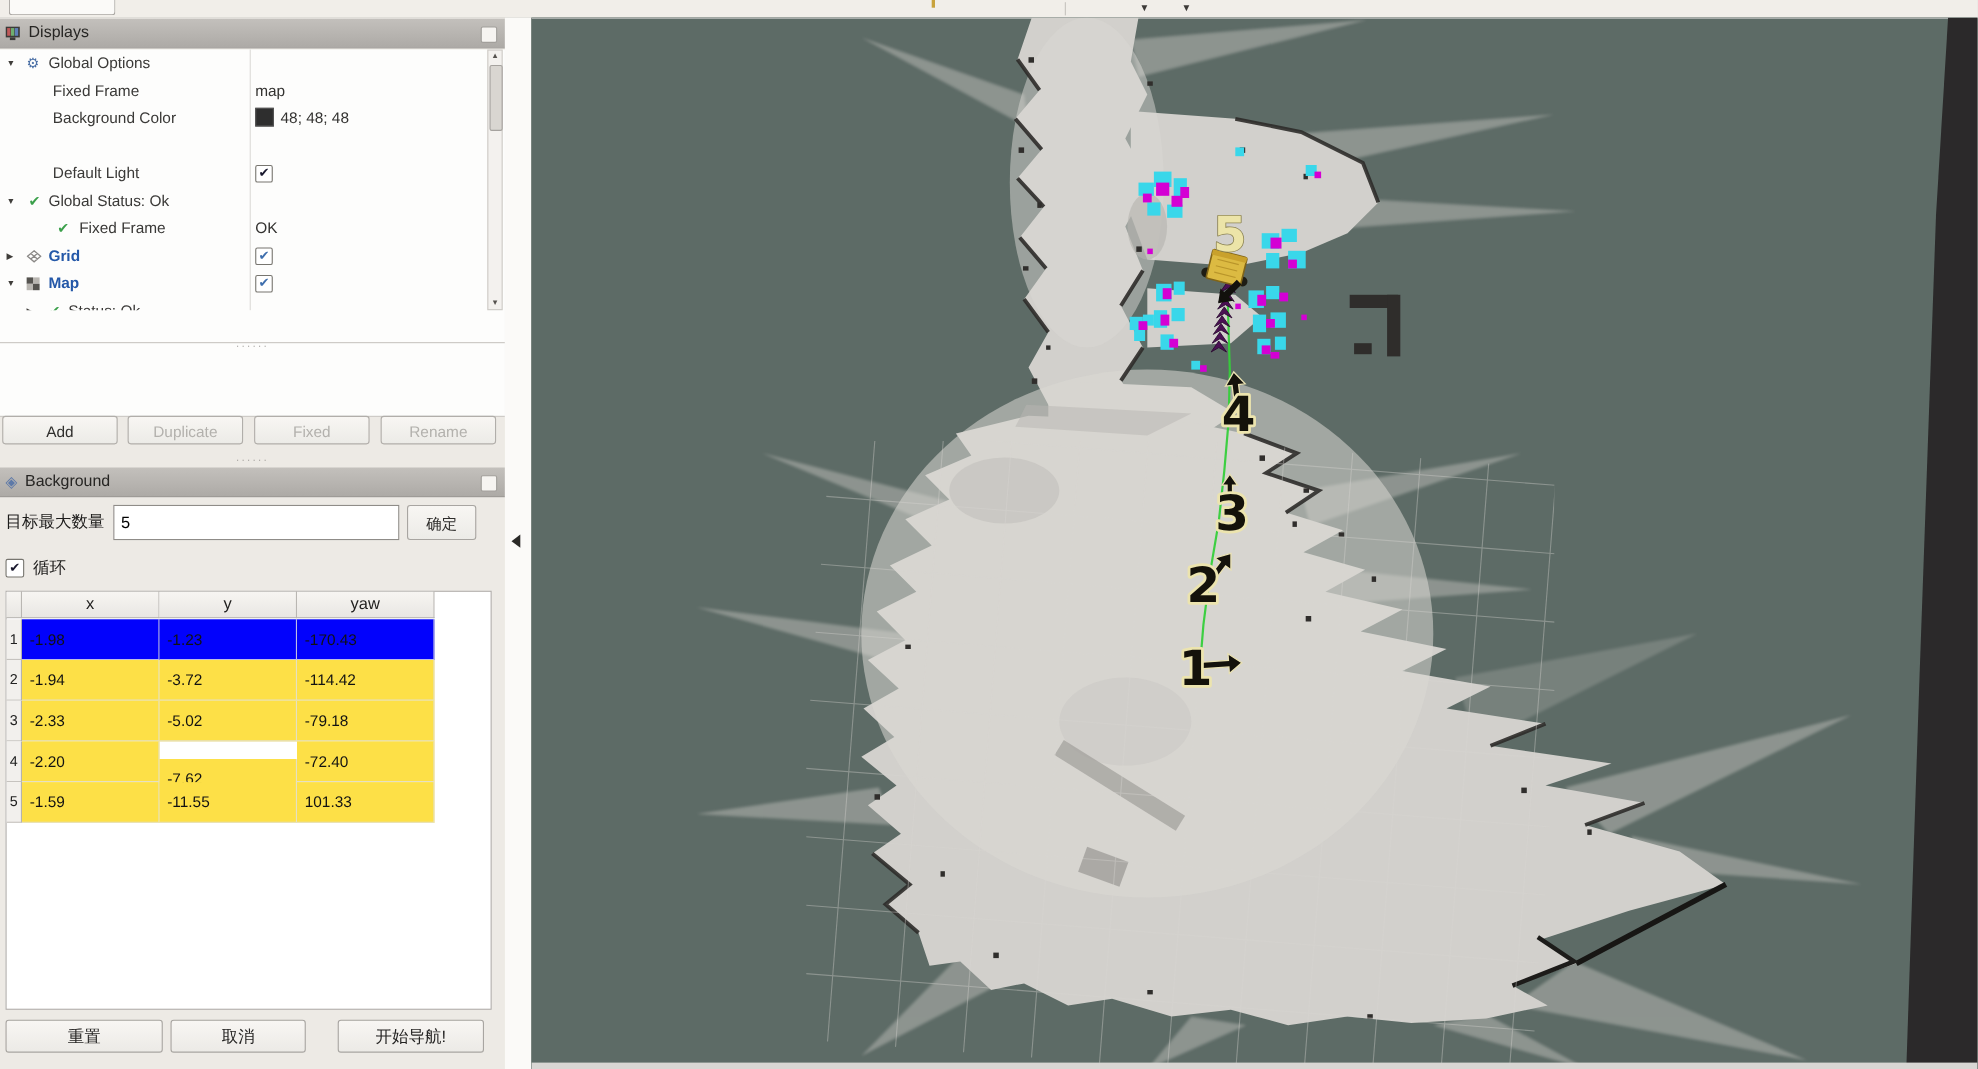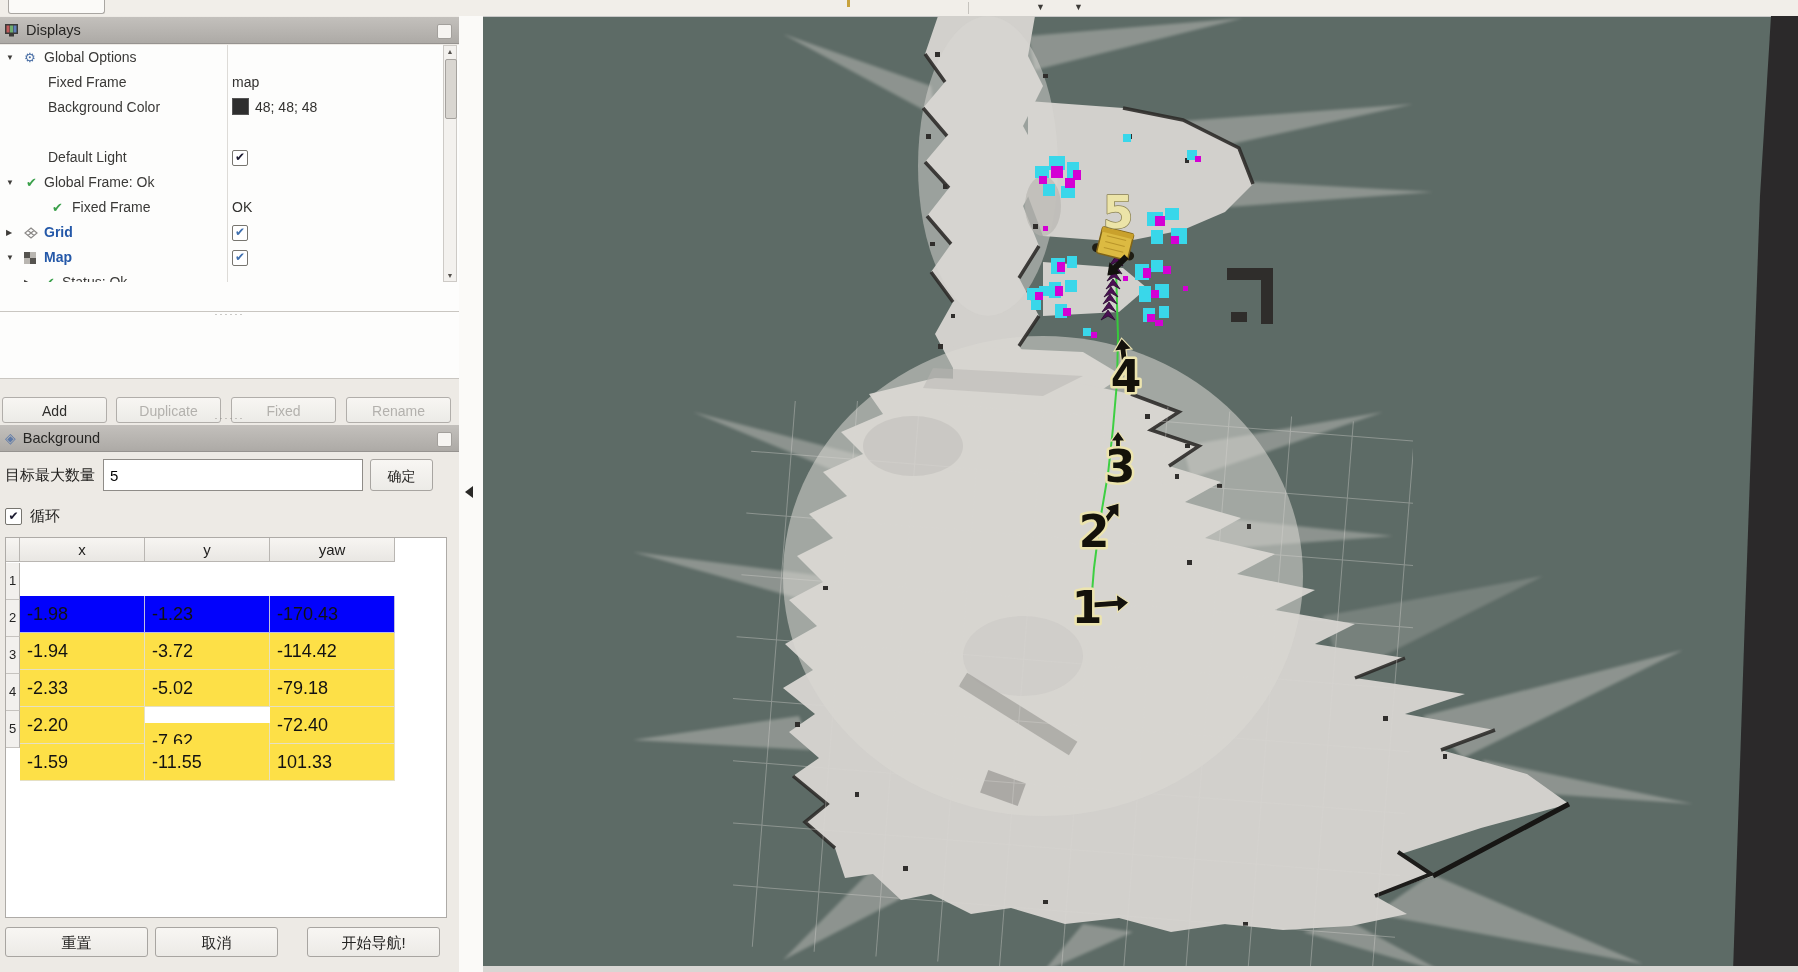--- a/index.html
+++ b/index.html
@@ -34,35 +34,35 @@
   .gcheck{color:#3aa04a;font-size:13px;font-weight:bold;}
   .gear{color:#4a6fa5;font-size:13px;}
   .clip-row{overflow:hidden;height:12px;}
   .tree-split{position:absolute;left:0;top:266px;width:459px;height:3px;border-top:1px solid #c9c6c1;text-align:center;}
   .dots{position:absolute;left:0;width:459px;text-align:center;font-size:9px;letter-spacing:2px;color:#8f8d89;line-height:6px;}
 
   .scrollbar{position:absolute;right:2px;top:0;width:14px;height:237px;background:#f3f1ee;border:1px solid #cdcac6;box-sizing:border-box;}
   .sb-arrow{position:absolute;left:0;width:12px;height:12px;text-align:center;font-size:7px;color:#55524e;line-height:12px;}
   .sb-thumb{position:absolute;left:1px;top:13px;width:10px;height:58px;background:#d9d6d1;border:1px solid #a5a29e;border-radius:2px;}
 
-  .btnrow{position:absolute;top:381px;left:0;width:373px;height:26px;}
+  .btnrow{position:absolute;top:362px;left:0;width:373px;height:26px;}
   .pbtn{position:absolute;top:0;height:26px;background:linear-gradient(#f8f6f3,#ecebe7);border:1px solid #b1aeaa;border-radius:3px;font-size:14px;color:#2f2e2c;text-align:center;line-height:24px;box-sizing:border-box;}
   .pbtn.disabled{color:#b3b1ad;}
 
   
   .tp-label{position:absolute;left:5px;top:443px;height:32px;line-height:32px;font-size:15px;color:#1d1c1b;}
   .tp-input{position:absolute;left:103px;top:443px;width:260px;height:32px;box-sizing:border-box;border:1px solid #8f8c88;background:#fff;font-size:15px;padding-left:6px;font-family:inherit;}
   .tp-confirm{position:absolute;left:370px;top:443px;width:63px;height:32px;background:linear-gradient(#f8f6f3,#ecebe7);border:1px solid #a8a5a1;border-radius:3px;font-size:14px;color:#2e2d2b;text-align:center;line-height:30px;box-sizing:border-box;}
   .loop-row{position:absolute;left:5px;top:490px;height:20px;display:flex;align-items:center;font-size:15px;color:#1d1c1b;}
   .loop-row .cbox{margin-right:8px;width:15px;height:15px;line-height:14px;}
 
   .wtable{position:absolute;left:5px;top:521px;width:442px;height:381px;background:#fff;border:1px solid #aeaba7;box-sizing:border-box;}
   .th-cell{position:absolute;top:0;height:24px;background:linear-gradient(#f7f5f2,#e9e7e3);border-right:1px solid #b9b6b2;border-bottom:1px solid #b9b6b2;box-sizing:border-box;text-align:center;line-height:23px;font-size:15px;color:#1f1e1d;}
   .rn-cell{position:absolute;left:0;width:14px;height:37px;background:#f2f0ed;border-right:1px solid #b5b2ae;border-bottom:1px solid #c6c3bf;box-sizing:border-box;text-align:center;font-size:13px;color:#222;line-height:36px;}
-  .d-cell{position:absolute;height:37px;box-sizing:border-box;border-right:1px solid rgba(225,223,219,.85);border-bottom:1px solid rgba(225,223,219,.85);font-size:18px;color:#121212;line-height:36px;padding-left:7px;white-space:nowrap;overflow:hidden;margin-top:33px;}
+  .d-cell{position:absolute;height:37px;box-sizing:border-box;border-right:1px solid rgba(225,223,219,.85);border-bottom:1px solid rgba(225,223,219,.85);font-size:14px;color:#121212;line-height:36px;padding-left:7px;white-space:nowrap;overflow:hidden;}
   .row-blue .d-cell{background:#0202fc;}
   .row-red .d-cell{background:#fde047;}
 
   .navbtn{position:absolute;top:911px;height:30px;background:linear-gradient(#f8f6f3,#eceae6);border:1px solid #a8a5a1;border-radius:3px;font-size:15px;color:#242322;text-align:center;line-height:28px;box-sizing:border-box;}
 
   
   .vsplit{position:absolute;left:459px;top:16px;width:24px;height:956px;background:#fbfaf8;}
   .vsplit .grip{position:absolute;left:6px;top:470px;width:0;height:0;border-top:6px solid transparent;border-bottom:6px solid transparent;border-right:8px solid #2a2927;}
 
   .viewport{position:absolute;left:483px;top:16px;width:1315px;height:956px;background:#5d6b66;overflow:hidden;}
@@ -111,21 +111,21 @@
         <span class="rlabel" style="left:48px">Background Color</span>
         <span class="rvalue"><span class="swatch"></span><span>48; 48; 48</span></span>
       </div>
       <div class="trow" style="top:100px">
         <span class="rlabel" style="left:48px">Default Light</span>
         <span class="rvalue"><span class="cbox dark">✔</span></span>
       </div>
       <div class="trow" style="top:125px">
         <span class="exp">▼</span>
         <span class="ricon gcheck" style="left:26px">✔</span>
-        <span class="rlabel" style="left:44px">Global Frame: Ok</span>
+        <span class="rlabel" style="left:44px">Global Status: Ok</span>
       </div>
       <div class="trow" style="top:150px">
         <span class="ricon gcheck" style="left:52px">✔</span>
         <span class="rlabel" style="left:72px">Fixed Frame</span>
         <span class="rvalue">OK</span>
       </div>
       <div class="trow" style="top:175px">
         <span class="exp">▶</span>
         <span class="ricon" style="left:24px">
           <svg width="14" height="12">

